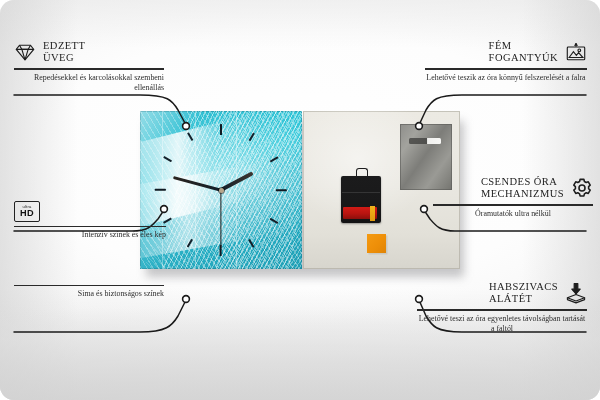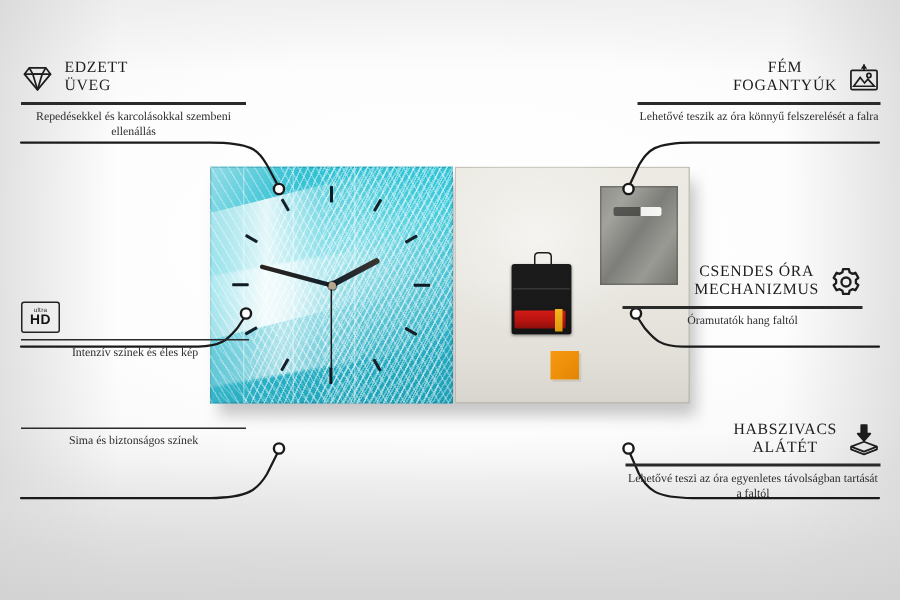--- a/index.html
+++ b/index.html
@@ -2,21 +2,21 @@
 <html><head>
 <meta charset="utf-8">
 <style>
   html,body{margin:0;padding:0;}
   body{
     width:600px;height:400px;overflow:hidden;
     font-family:"Liberation Serif", serif;
     background:#ffffff;
     position:relative;
   }
-  #stage{position:absolute;inset:0;width:600px;height:400px;overflow:hidden;}
+  #stage{position:absolute;inset:0;width:600px;height:400px;overflow:hidden;border-radius:14px;}
 
   
   .bg-base{
     position:absolute;inset:0;
     background:
       radial-gradient(115% 85% at 50% 40%, #ffffff 0%, #fdfdfd 38%, #f4f4f4 63%, #e9e9e9 82%, #dedede 100%);
   }
   .bg-vig{
     position:absolute;inset:0;
     background:
@@ -138,39 +138,39 @@
   .co-head{display:flex;align-items:center;gap:7px;}
   .co-title{
     font-size:10.5px;letter-spacing:.45px;color:#1d1d1d;line-height:12.4px;
     text-transform:uppercase;font-weight:400;white-space:nowrap;
   }
   .co-rule{height:1.4px;background:#2a2a2a;margin:3.5px 0 3px;}
   .co-desc{font-size:7.9px;line-height:10.2px;color:#2d2d2d;}
 
   .left .co-head{justify-content:flex-start;}
   .left .co-title{text-align:left;}
-  .left .co-desc{text-align:center;}
+  .left .co-desc{text-align:right;}
   .right .co-head{justify-content:flex-end;}
-  .right .co-title{text-align:center;}
+  .right .co-title{text-align:left;}
   .right .co-desc{text-align:center;}
 
   .ico{width:22px;height:22px;flex:0 0 22px;display:block;}
   .ico svg{display:block;width:100%;height:100%;}
   .ico-hd{
     width:24px;height:19px;flex:0 0 24px;border:1.3px solid #222;border-radius:2px;
     display:flex;flex-direction:column;align-items:center;justify-content:center;line-height:1;
   }
   .ico-hd .u{font-size:4.2px;letter-spacing:.2px;color:#222;font-family:"Liberation Sans",sans-serif;}
   .ico-hd .h{font-size:9.2px;font-weight:700;color:#111;font-family:"Liberation Sans",sans-serif;letter-spacing:.3px;}
 
   #c1{left:14px;top:40px;width:150px;}
   #c2{left:14px;top:176px;width:152px;margin-top:25px;}
   #c3{left:14px;top:281px;width:150px;}
   #c4{right:13px;top:40px;width:162px;}
-  #c5{right:25px;top:176px;width:160px;}
+  #c5{right:7px;top:176px;width:160px;}
   #c6{right:13px;top:281px;width:170px;}
 
   #wires{position:absolute;inset:0;width:600px;height:400px;pointer-events:none;}
 </style>
 </head>
 <body>
 
 <div id="stage">
 
   <div class="bg-base"></div>
@@ -338,21 +338,21 @@
       <span class="ico">
         <svg viewBox="0 0 24 24">
             <g fill="none" stroke="#1d1d1d" stroke-width="1.7" stroke-linejoin="round">
           <path d="M9.9 2.6 h4.2 l.5 2.3 2.0 1.15 2.25-.75 2.1 3.64 -1.75 1.55 v2.3 l1.75 1.55 -2.1 3.64 -2.25-.75 -2.0 1.15 -.5 2.3 h-4.2 l-.5-2.3 -2.0-1.15 -2.25.75 -2.1-3.64 1.75-1.55 v-2.3 L3.05 8.94 l2.1-3.64 2.25.75 2.0-1.15 Z"></path>
           <circle cx="12" cy="12" r="3.3"></circle>
         </g>
           </svg>
       </span>
     </div>
     <div class="co-rule"></div>
-    <div class="co-desc">Óramutatók hang faltól</div>
+    <div class="co-desc">Óramutatók ultra nélkül</div>
   </div>
 
   <div class="callout right" id="c6">
     <div class="co-head">
       <span class="co-title">
         <span>HABSZIVACS</span><br><span>ALÁTÉT</span>
       </span>
       <span class="ico">
         <svg viewBox="0 0 24 24">
             <g fill="none" stroke="#1d1d1d" stroke-width="1.25" stroke-linejoin="round">

